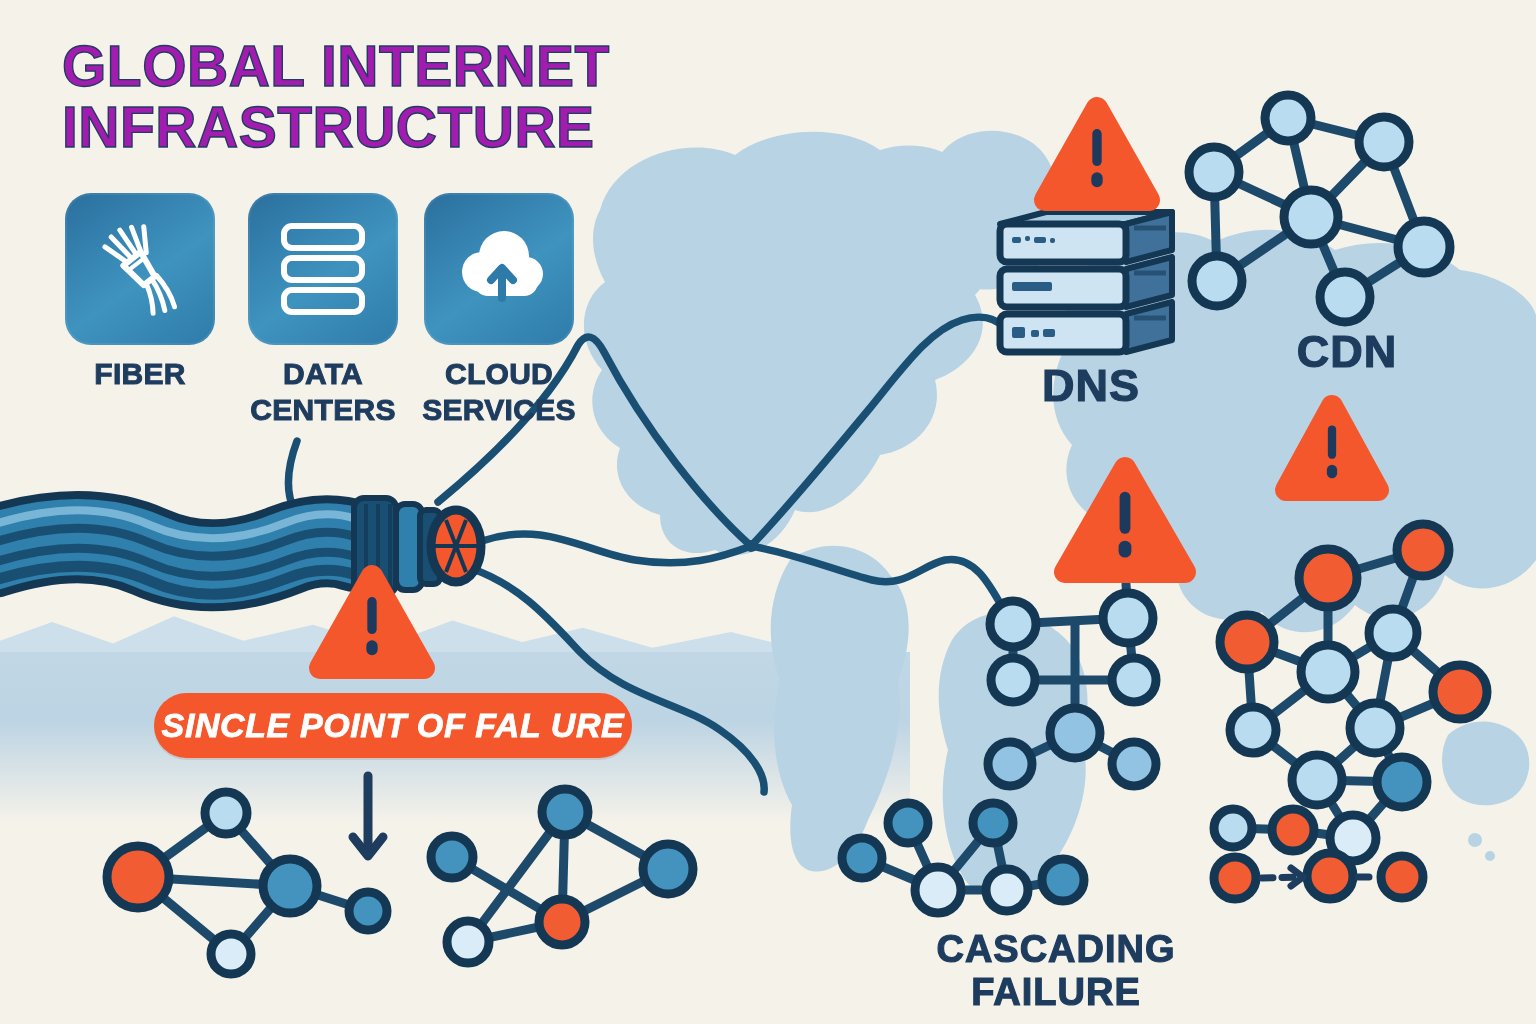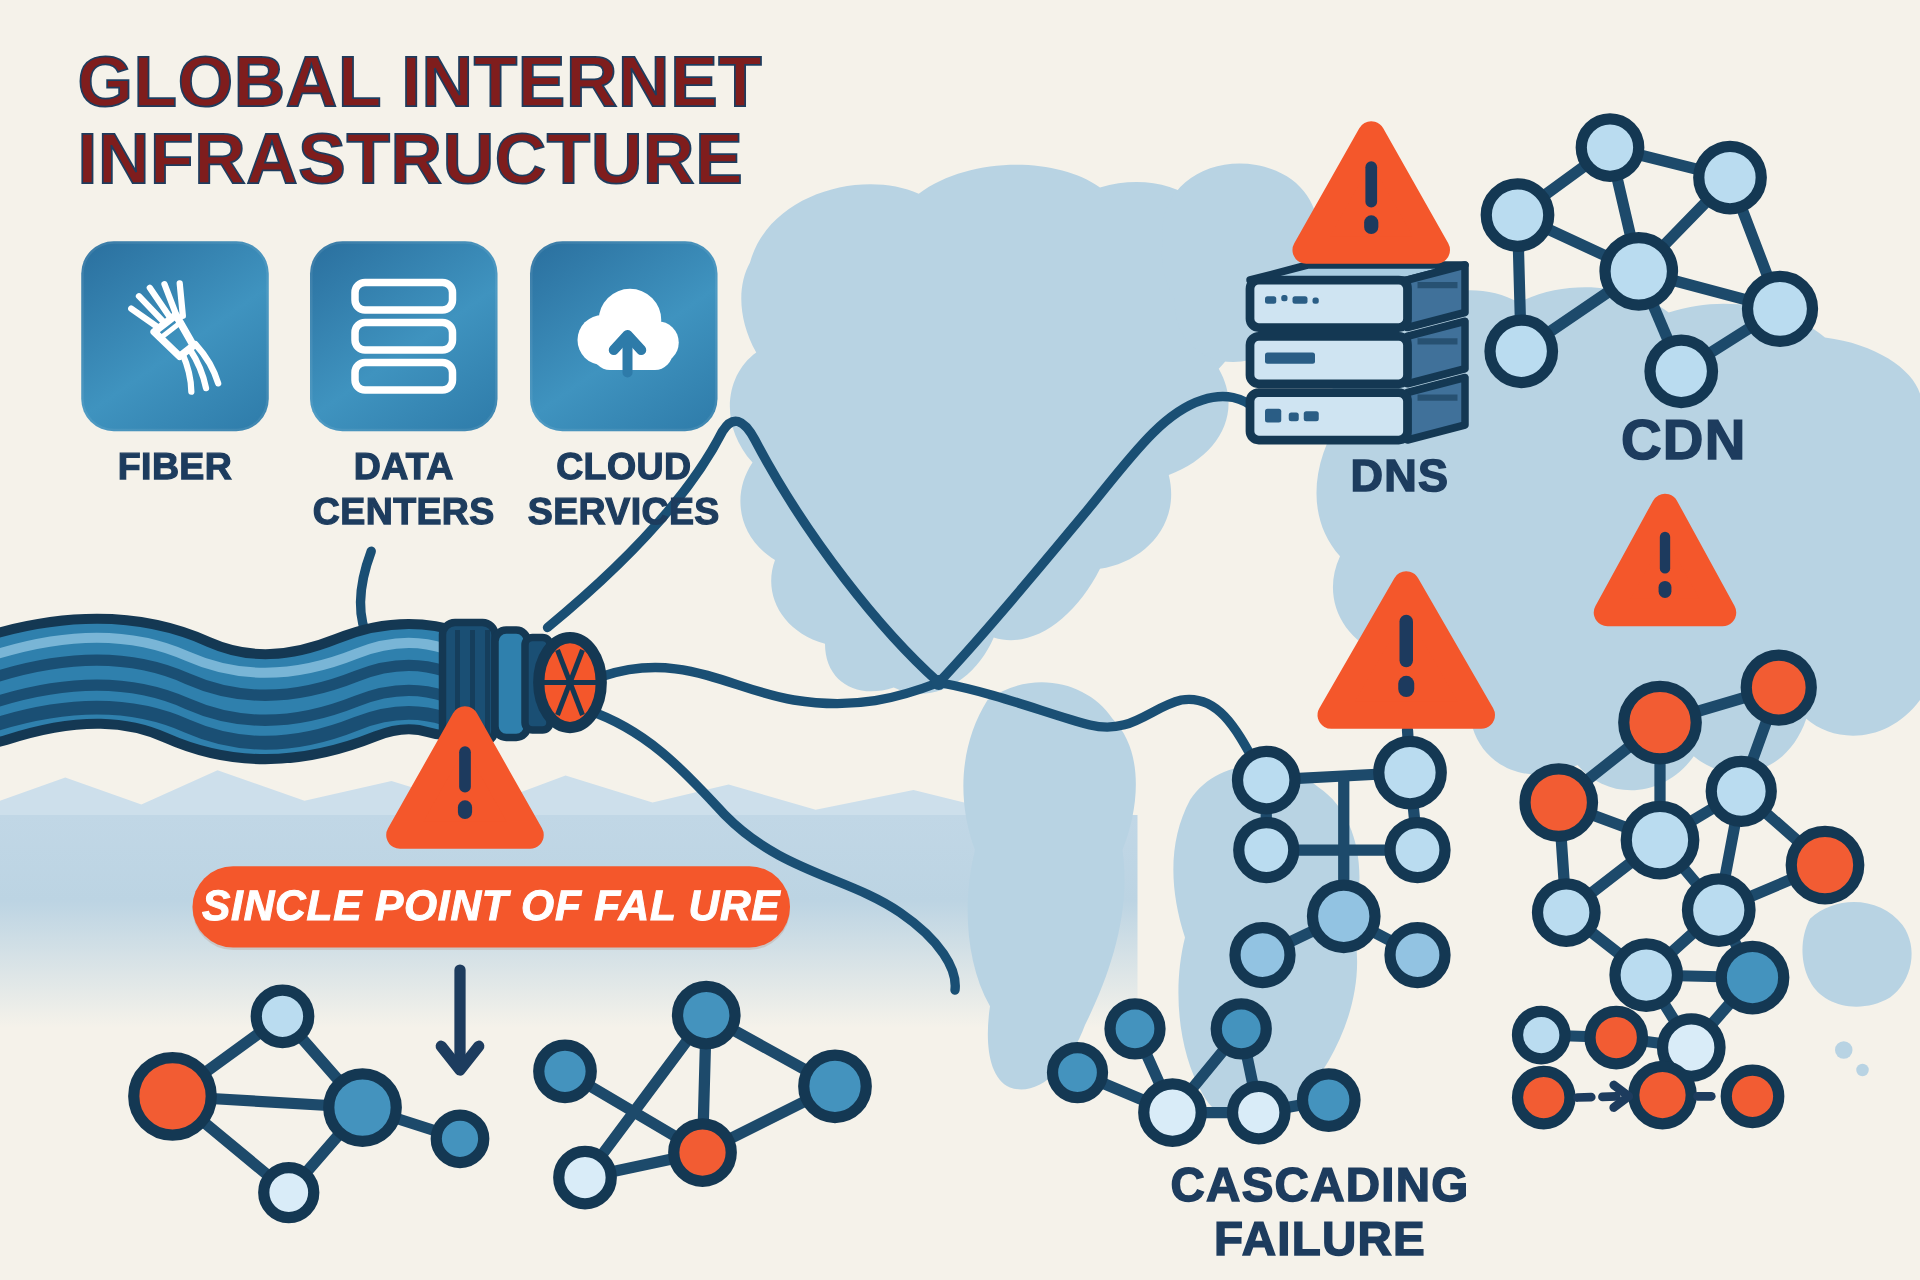--- a/index.html
+++ b/index.html
@@ -14,21 +14,21 @@
   .peaks{
     left:0;top:596px;width:870px;height:72px;background:#cddfeb;
     clip-path:polygon(0 100%,0 62%,6% 36%,13% 66%,20% 28%,28% 62%,36% 40%,44% 70%,52% 34%,60% 64%,67% 44%,75% 72%,84% 50%,92% 74%,100% 58%,100% 100%);
   }
   .hillband{
     left:0;top:652px;width:910px;height:170px;
     background:linear-gradient(180deg,#c1d7e6 0%,#bcd4e3 40%,rgba(244,241,233,0) 100%);
   }
   svg#art{position:absolute;left:0;top:0;}
   .title{
-    left:62px;top:36px;color:#7f1d1d;font-weight:700;font-size:57px;line-height:1.07;
+    left:62px;top:36px;color:#a21caf;font-weight:700;font-size:57px;line-height:1.07;
     letter-spacing:.5px;-webkit-text-stroke:1.4px #1d3c5e;
   }
   .tile{
     top:193px;width:150px;height:152px;border-radius:26px;
     background:linear-gradient(145deg,#2a6f9e 0%,#3f93bf 55%,#2e7ba9 100%);
     box-shadow:inset 0 0 0 2px rgba(255,255,255,.08);
     display:flex;align-items:center;justify-content:center;
   }
   .tile-label{
     top:356px;width:200px;color:#1d3c5e;font-weight:700;font-size:30px;line-height:1.2;
@@ -309,21 +309,21 @@
   </div>
   <div class="abs tile-label" style="left:223px">
     <div>DATA</div>
     <div>CENTERS</div>
   </div>
   <div class="abs tile-label" style="left:399px">
     <div>CLOUD</div>
     <div>SERVICES</div>
   </div>
 
-  <div class="abs big-label" style="left:1040px;top:360px;width:160px;font-size:36px">DNS</div>
+  <div class="abs big-label" style="left:1011px;top:360px;width:160px;font-size:45px">DNS</div>
   <div class="abs big-label" style="left:1267px;top:326px;width:160px;font-size:45px">CDN</div>
   <div class="abs big-label" style="left:856px;top:928px;width:400px;font-size:38px">CASCADING FAILURE</div>
 
   <div class="abs banner">
     <span>SINCLE POINT OF FAL URE</span>
   </div>
 
 </div>
 
 </body></html>

